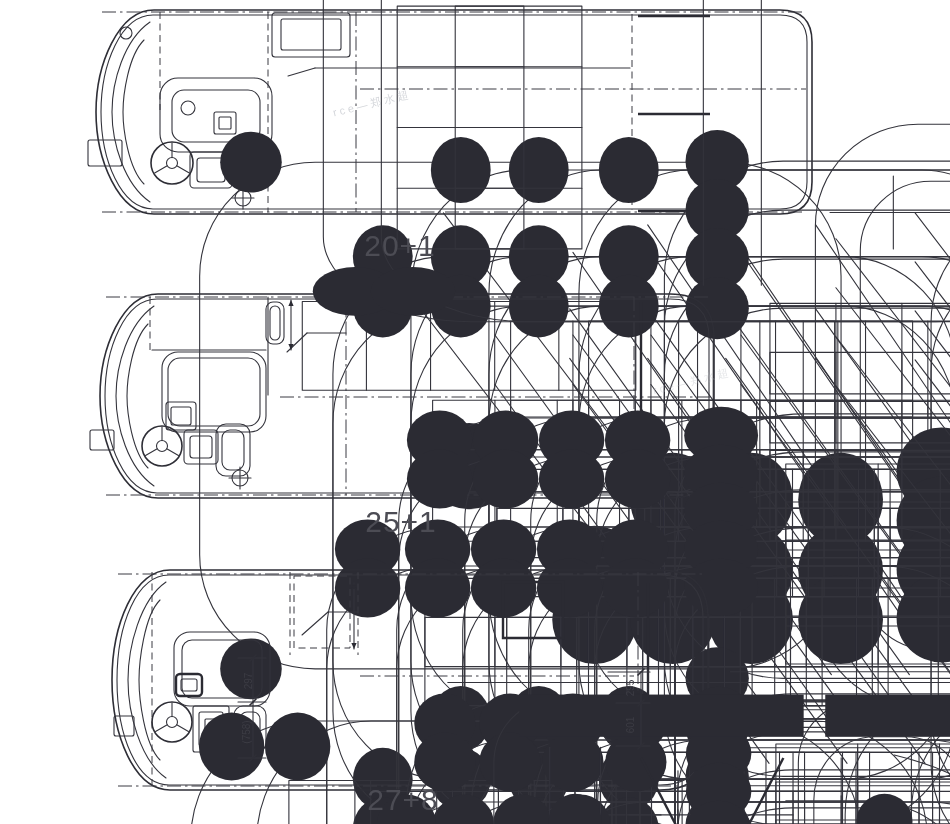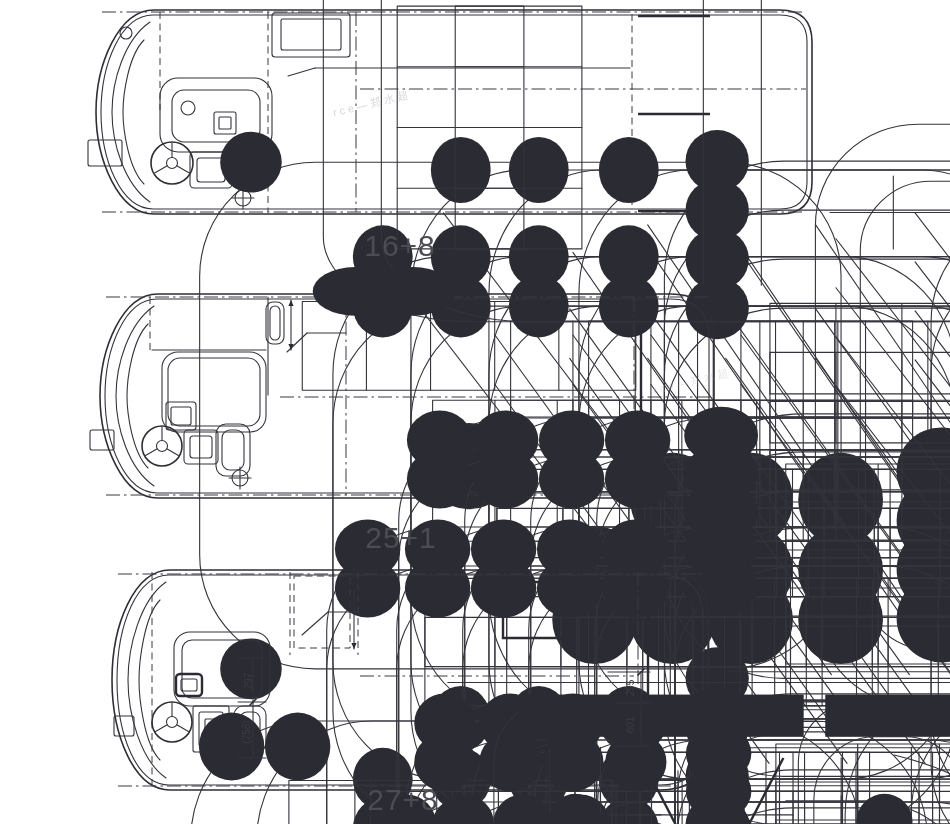--- a/index.html
+++ b/index.html
@@ -420,19 +420,19 @@
           <line class="s" x1="616" y1="746" x2="650" y2="746"></line>
           <line class="s15" x1="637.5" y1="675.5" x2="644.5" y2="668.5"></line>
           <line class="s15" x1="637.5" y1="706.5" x2="644.5" y2="699.5"></line>
           <line class="s15" x1="637.5" y1="749.5" x2="644.5" y2="742.5"></line>
           <text class="dimtxt" x="634" y="688" text-anchor="middle" transform="rotate(-90 634 688)">295</text>
           <text class="dimtxt" x="634" y="725" text-anchor="middle" transform="rotate(-90 634 725)">601</text>
         </g>
       </g>
   </svg>
 
-  <div class="cap-label" id="lab-0" style="left: 400px; top: 229px;">16+8</div>
-  <div class="cap-label" id="lab-1" style="left: 401px; top: 505px; margin-top: 16px;">25+1</div>
+  <div class="cap-label" id="lab-0" style="left: 400px; top: 229px;">20+1</div>
+  <div class="cap-label" id="lab-1" style="left: 401px; top: 505px;">25+1</div>
   <div class="cap-label" id="lab-2" style="left: 403px; top: 783px;">27+8</div>
 
   <span class="wm" id="wm-1">rce—郑水超</span>
   <span class="wm" id="wm-2">rce—郑水超</span>
 </div>
 
 </body></html>

